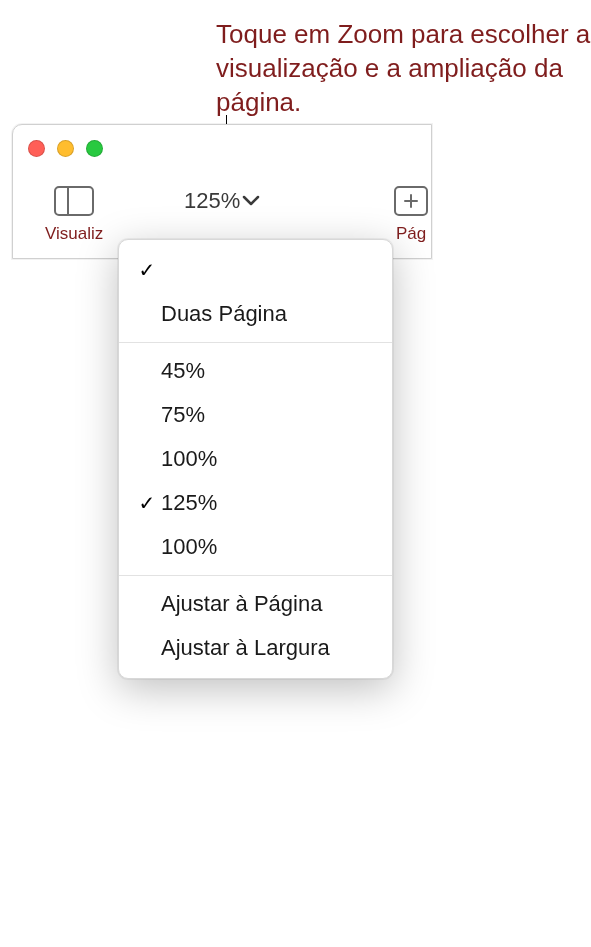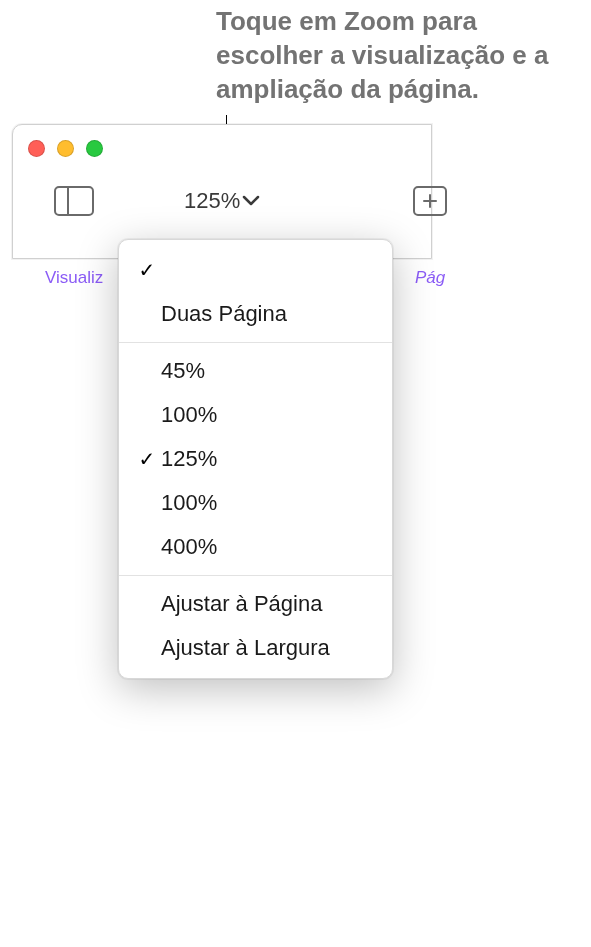--- a/index.html
+++ b/index.html
@@ -6,26 +6,26 @@
     body {
       font-family: -apple-system, BlinkMacSystemFont, "Helvetica Neue", sans-serif;
       background: #fff;
       width: 591px;
       height: 947px;
       position: relative;
       overflow: hidden;
     }
     .callout-text {
       position: absolute;
-      top: 5px;
+      top: 18px;
       left: 216px;
       font-size: 26px;
       line-height: 1.3;
-      color: #737373;
-      font-weight: 700;
+      color: #7f1d1d;
+      font-weight: 400;
     }
     .callout-line {
       position: absolute;
       top: 115px;
       left: 226px;
       width: 1px;
       height: 62px;
       background: #000;
     }
     .window {
@@ -66,35 +66,34 @@
       padding-top: 5px;
     }
     .toolbar-item {
       display: flex;
       flex-direction: column;
       align-items: center;
       gap: 4px;
     }
     .toolbar-item.view { position: absolute; left: 32px; }
     .toolbar-item.zoom { position: absolute; left: 165px; }
-    .toolbar-item.page { position: absolute; left: 392px; font-style: italic; }
+    .toolbar-item.page { position: absolute; left: 373px; }
     .toolbar-icon {
       width: 50px;
       height: 38px;
       display: flex;
       align-items: center;
       justify-content: center;
     }
     .view-icon svg { width: 40px; height: 30px; }
     .page-icon svg { width: 34px; height: 30px; }
     .toolbar-label {
       font-size: 17px;
-      color: #8b5cf6;
+      color: #7f1d1d;
       white-space: nowrap;
-      margin-top: 44px;
     }
     .zoom-button {
       display: flex;
       align-items: center;
       gap: 2px;
       height: 38px;
       padding: 0 6px;
     }
     .zoom-value {
       font-size: 22px;
@@ -188,34 +187,34 @@
     <span class="menu-check"></span>
     <span>Duas Página</span>
   </div>
   <div class="menu-separator"></div>
   <div class="menu-item">
     <span class="menu-check"></span>
     <span>45%</span>
   </div>
   <div class="menu-item">
     <span class="menu-check"></span>
+    <span>75%</span>
+  </div>
+  <div class="menu-item">
+    <span class="menu-check"></span>
     <span>100%</span>
   </div>
   <div class="menu-item">
     <span class="menu-check">✓</span>
     <span>125%</span>
   </div>
   <div class="menu-item">
     <span class="menu-check"></span>
     <span>100%</span>
   </div>
-  <div class="menu-item">
-    <span class="menu-check"></span>
-    <span>400%</span>
-  </div>
   <div class="menu-separator"></div>
   <div class="menu-item">
     <span class="menu-check"></span>
     <span>Ajustar à Página</span>
   </div>
   <div class="menu-item">
     <span class="menu-check"></span>
     <span>Ajustar à Largura</span>
   </div>
 </div>

